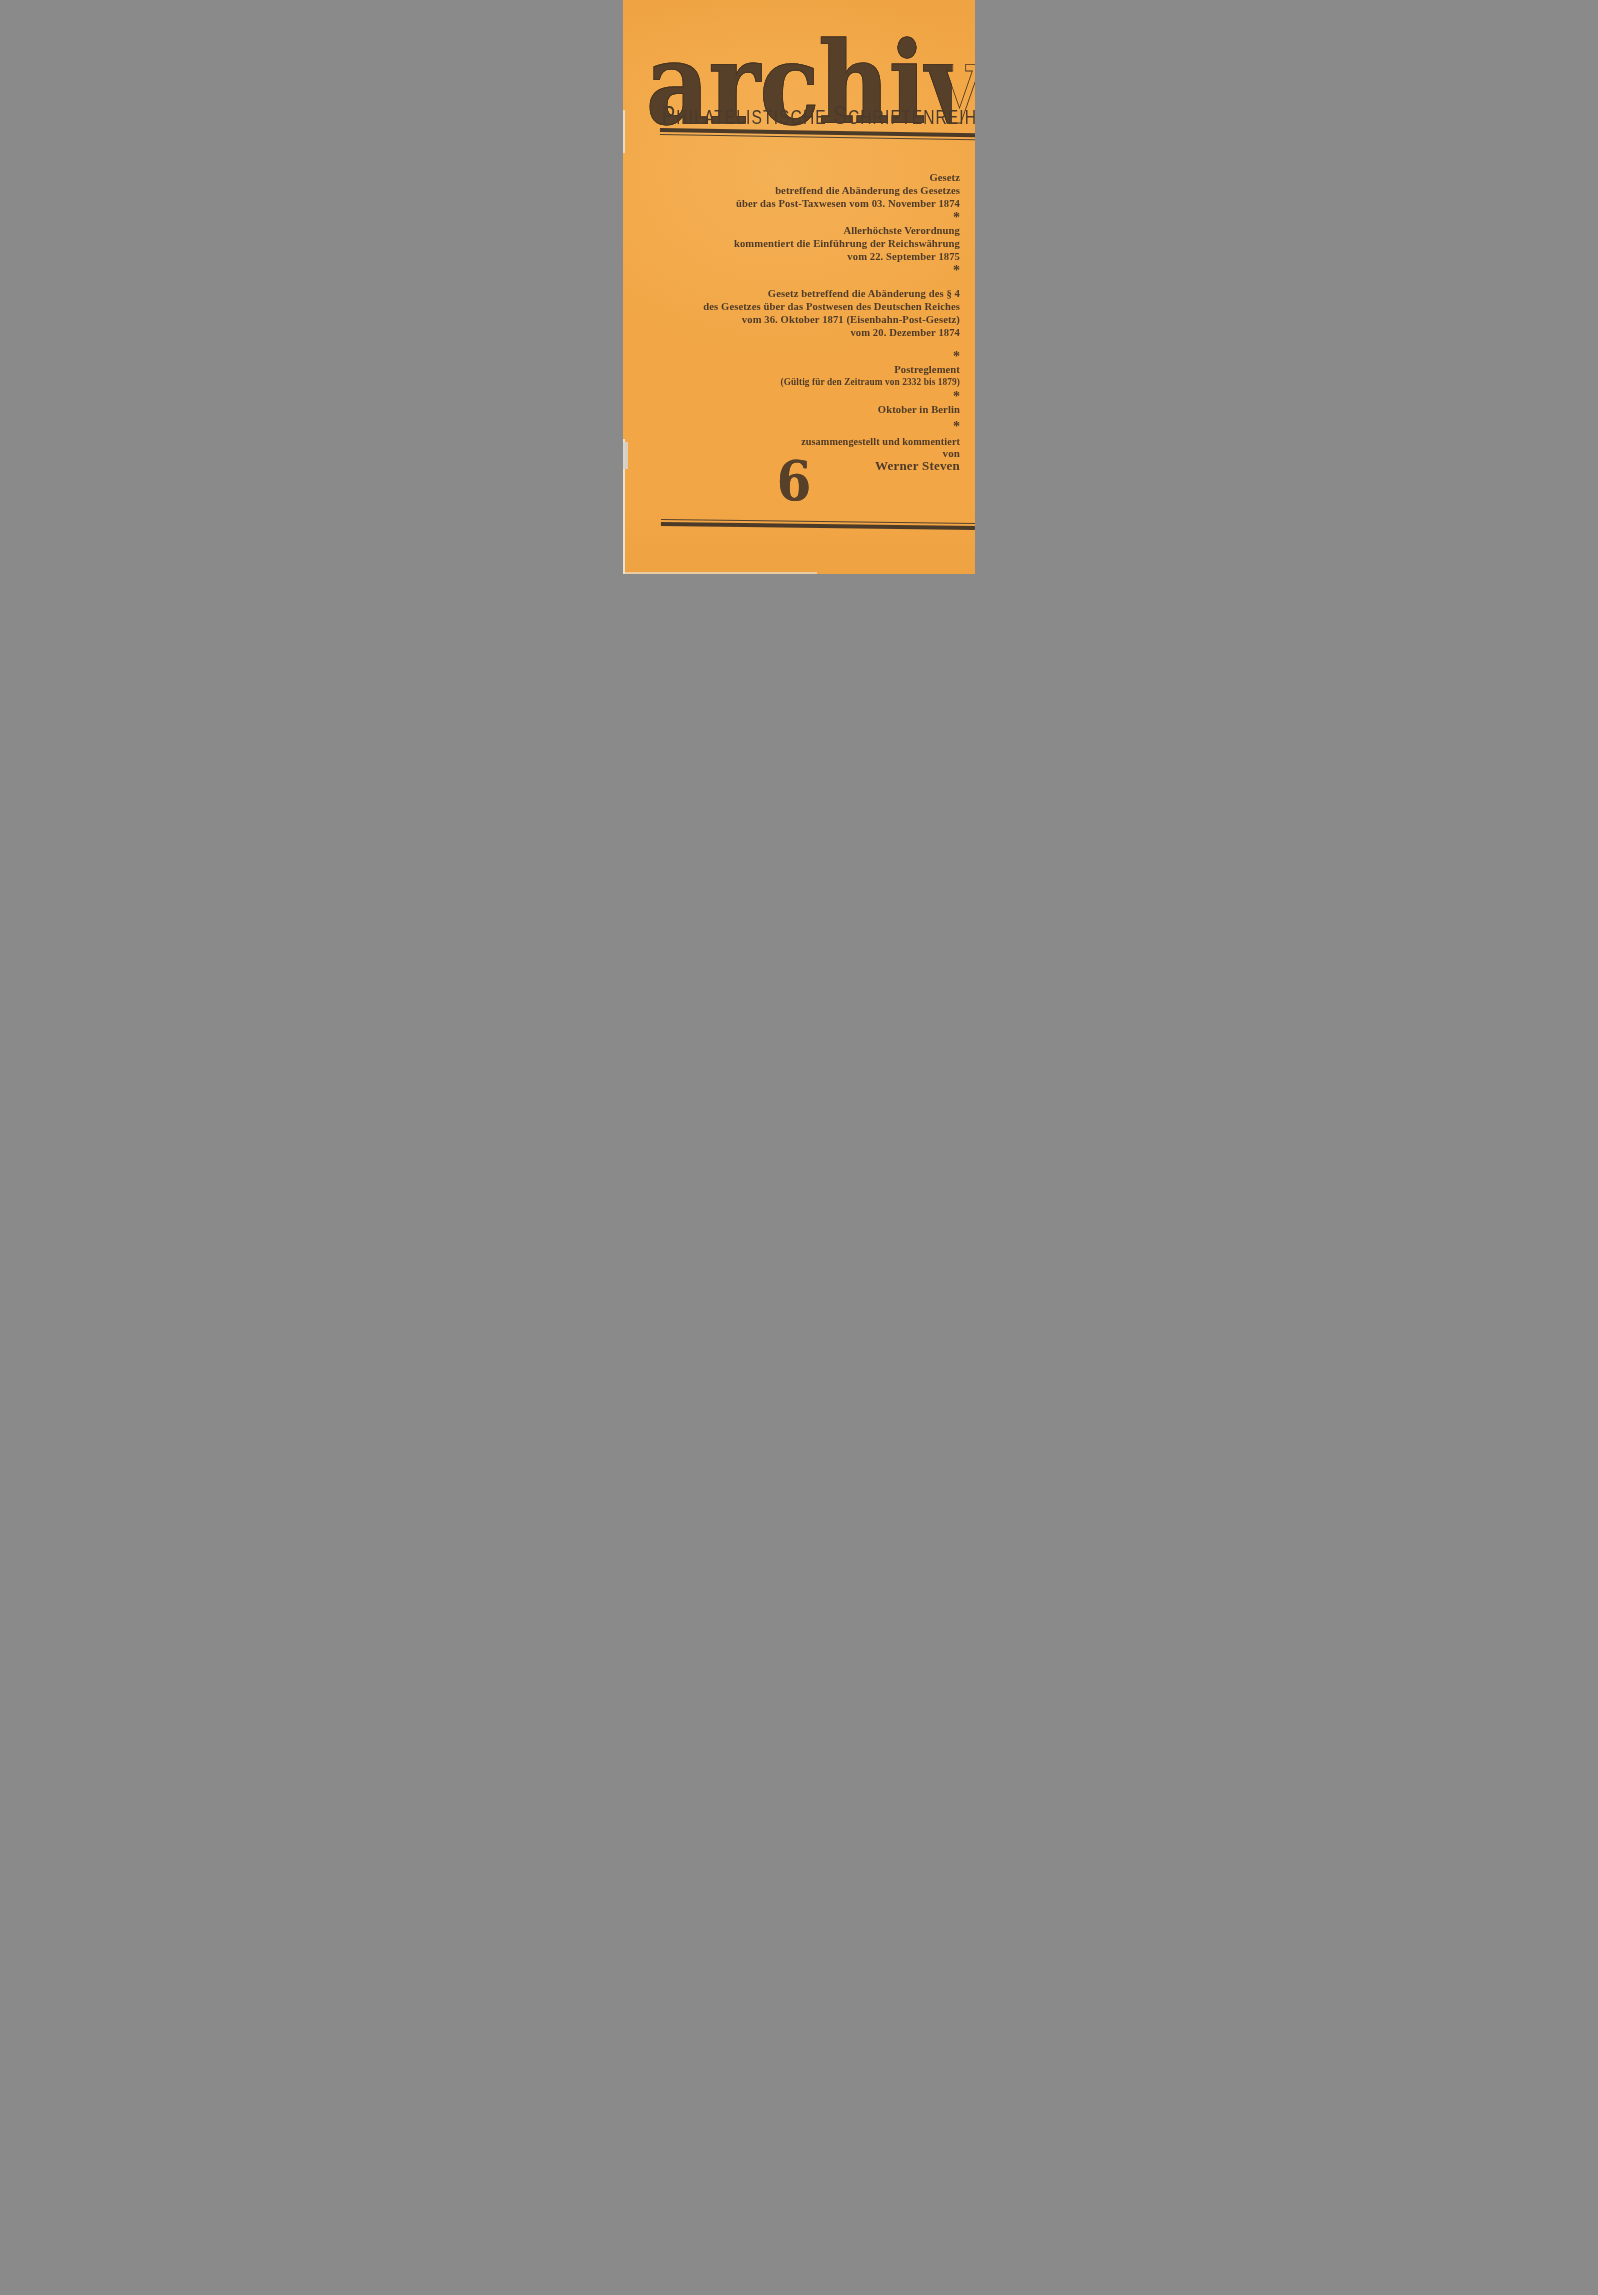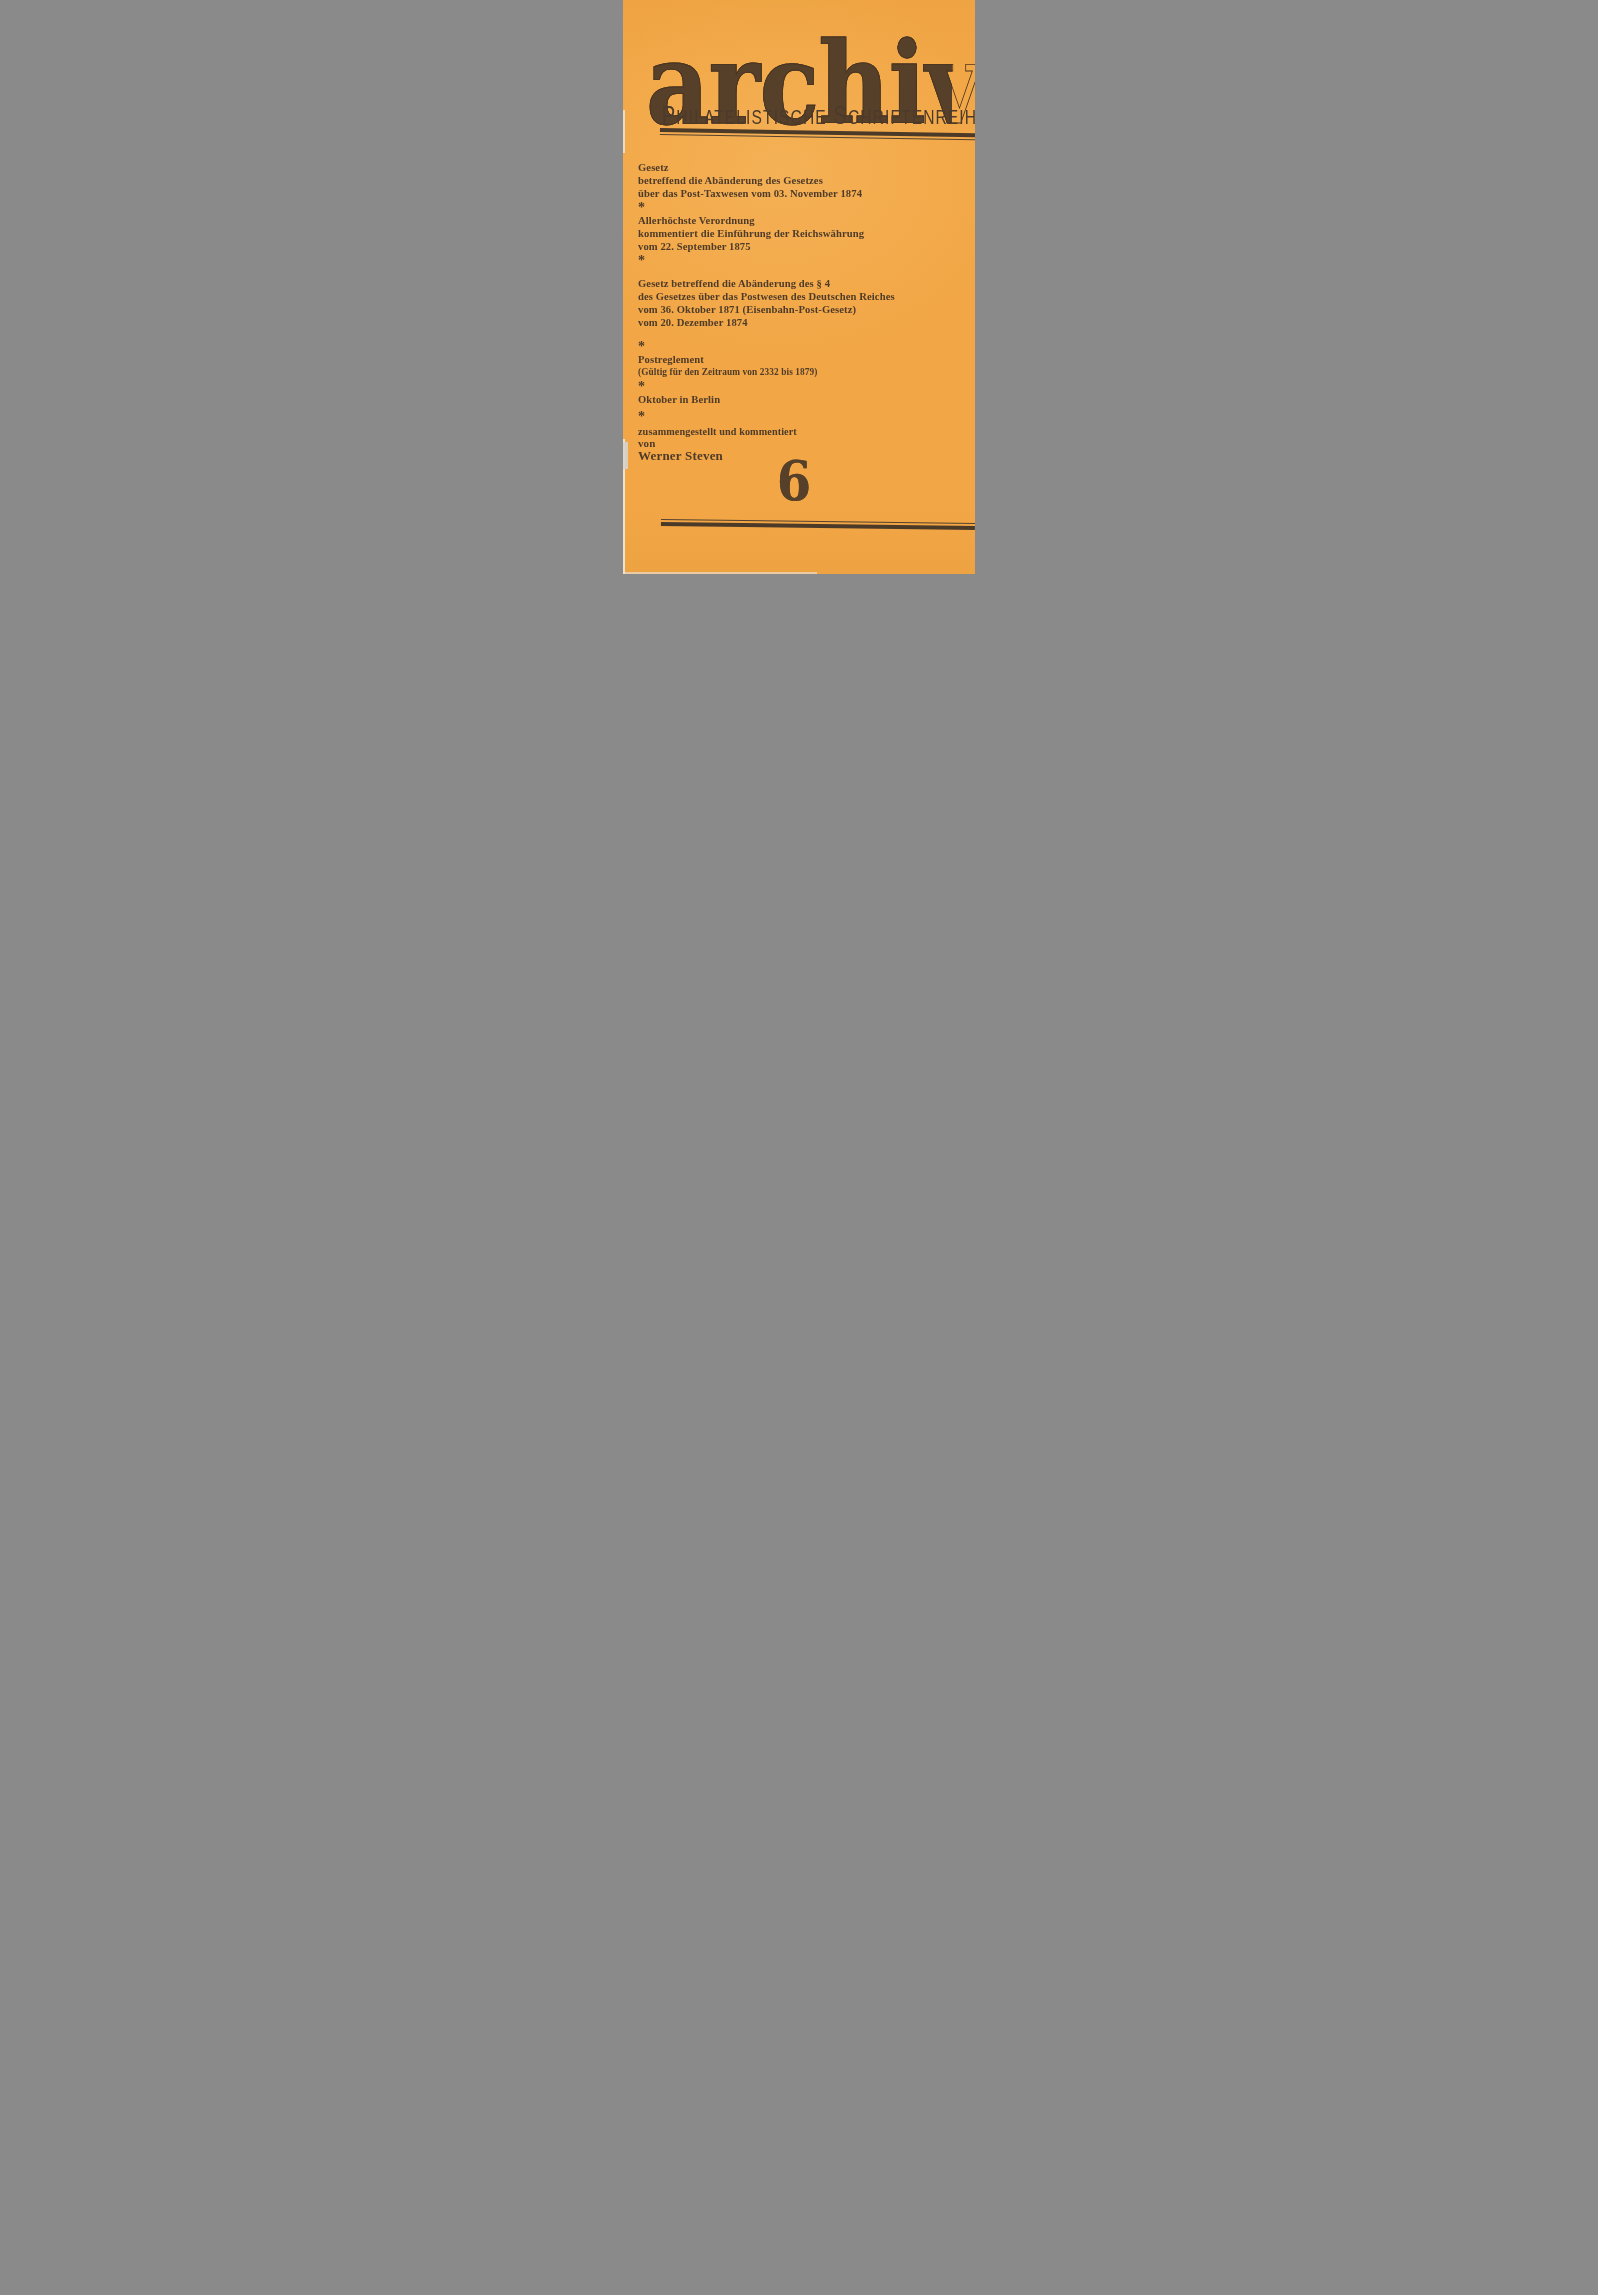--- a/index.html
+++ b/index.html
@@ -58,22 +58,22 @@
   .subtitle .wordgap{display:inline-block;width:8.3px;}
   
   .rules-top{position:absolute;top:128px;left:37px;width:317px;transform:rotate(0.95deg);transform-origin:0 0;}
   .rules-top .thick{height:4.2px;background:#4c3a28;}
   .rules-top .thin{height:1.4px;background:#55422f;margin-top:1.4px;}
   .rules-bottom{position:absolute;top:519px;left:38px;width:314px;transform:rotate(0.75deg);transform-origin:0 0;}
   .rules-bottom .thin{height:1.4px;background:#55422f;}
   .rules-bottom .thick{height:4.2px;background:#4c3a28;margin-top:1.9px;}
   
   .content{
-    position:absolute;top:161px;left:15px;right:15px;
-    text-align:left;
+    position:absolute;top:171px;left:15px;right:15px;
+    text-align:right;
     color:#4e3b29;
   }
   .line{
     font-family:"Liberation Serif",serif;
     font-weight:bold;
     font-size:10.6px;line-height:13px;
     letter-spacing:0.1px;
     white-space:nowrap;
   }
   .line.small{font-size:9.3px;}

